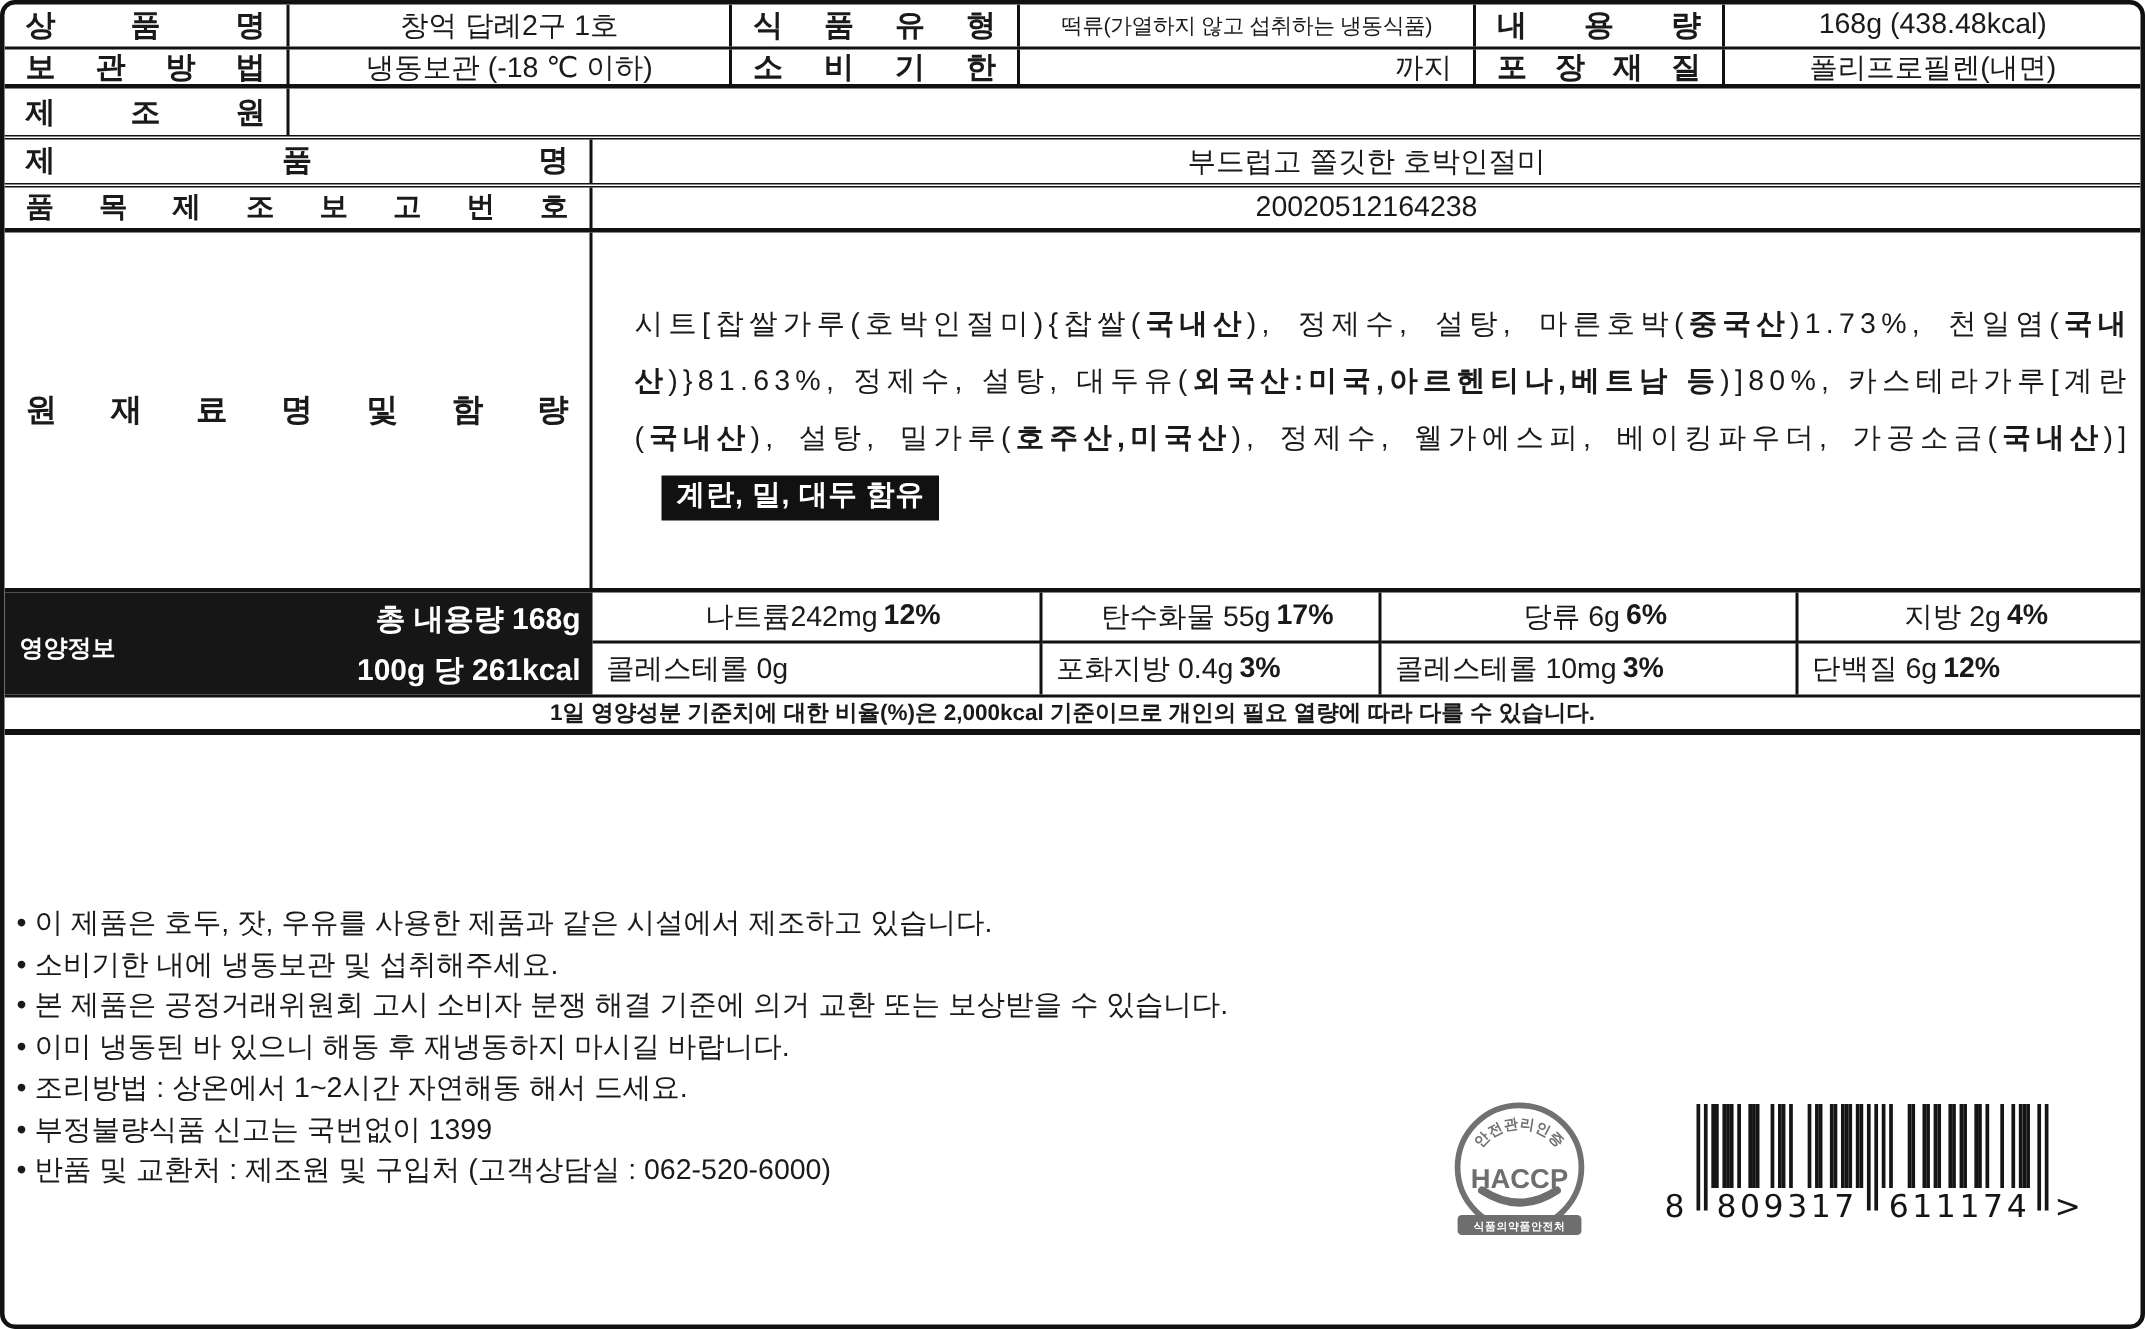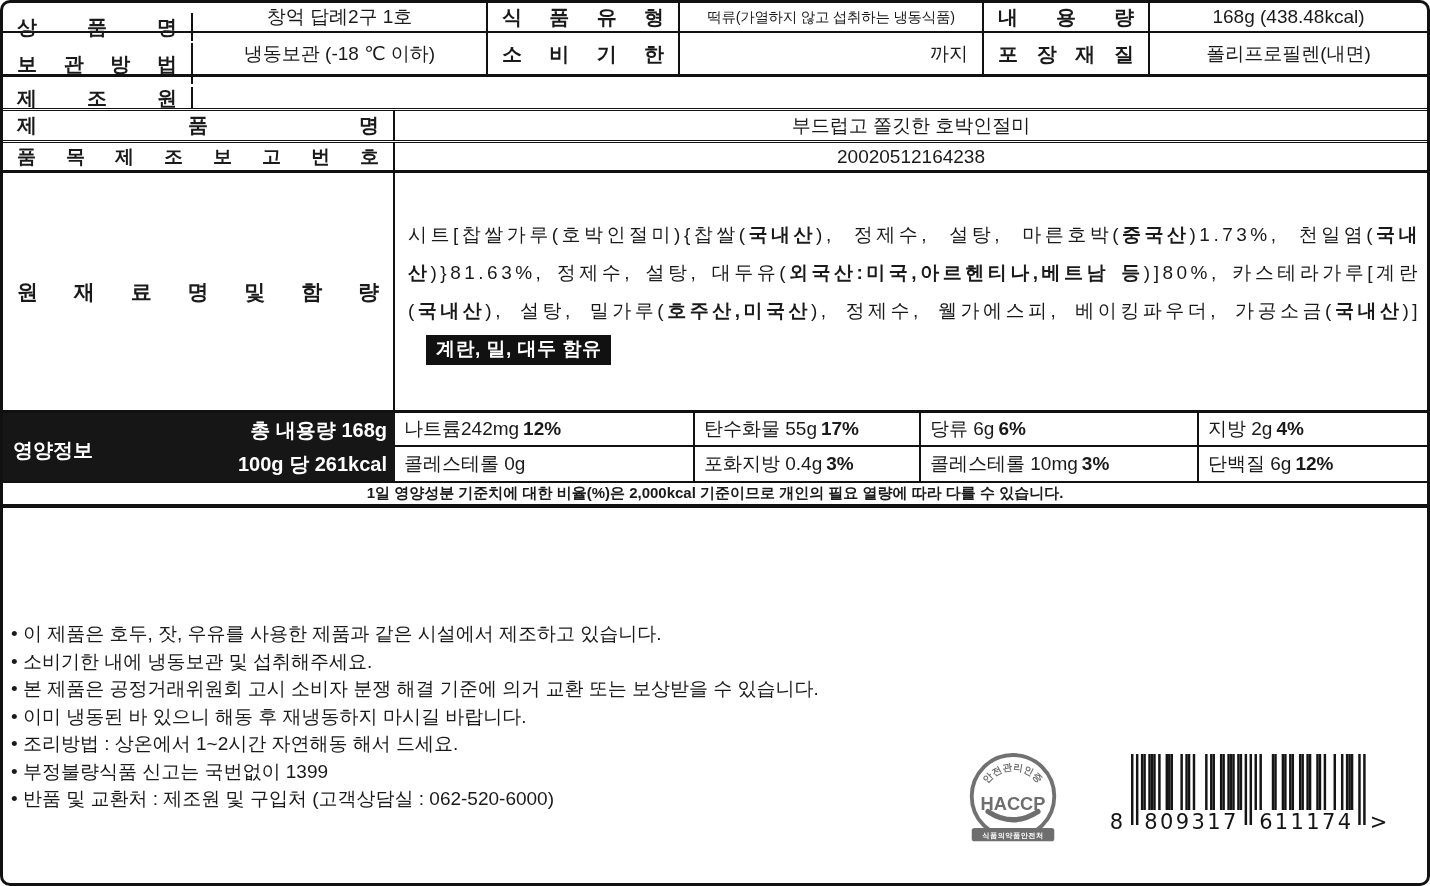--- a/index.html
+++ b/index.html
@@ -11,21 +11,21 @@
     width:1430px; height:886px;
     border:3px solid #111;
     border-radius:10px;
     overflow:hidden;
     background:#fff;
     display:flex; flex-direction:column;
   }
 
   .row { display:flex; flex-direction:row; width:100%; }
   .r1 { height:30px; border-bottom:2px solid #111; }
-  .r2 { height:44px; border-bottom:3px solid #111; }
+  .r2 { height:26px; border-bottom:3px solid #111; }
   .r3 { height:34px; border-bottom:3px double #111;flex-direction:column; }
   .r4 { height:32px; border-bottom:3px double #111; }
   .r5 { height:30px; border-bottom:3px solid #111; }
   .r-ing { height:240px; border-bottom:3px solid #111; }
   .r-note { height:25px; border-bottom:4px solid #111; display:flex; align-items:center; justify-content:center; }
 
   .cell { height:100%; display:flex; align-items:center; overflow:hidden; }
   .bdr { border-right:2px solid #111; }
 
   .lab {
@@ -36,32 +36,32 @@
   }
   .r1 .lab, .r2 .lab { line-height:28px; }
   .r3 .lab { line-height:30px; }
   .r4 .lab { line-height:29px; }
   .r5 .lab { line-height:27px; font-size:19px; }
 
   .val { justify-content:center; font-size:19px; font-weight:500; padding:0 6px; }
   .val.small { font-size:14.5px; letter-spacing:-0.3px; }
   .val.right { justify-content:flex-end; padding-right:14px; }
 
-  .w1 { width:190px;margin-top:10px; } .w2 { width:295px; } .w3 { width:192px; }
+  .w1 { width:190px; } .w2 { width:295px; } .w3 { width:192px; }
   .w4 { width:304px; } .w5 { width:166px; } .w6 { flex:1;border-radius:11px; }
   .wL { width:392px; }
   .wRest { flex:1; }
 
   .maker-val { justify-content:center; padding-left:190px; }
 
   
   .ing-lab { font-weight:bold; font-size:21px; line-height:234px; }
   .ing-body {
     flex:1; display:flex; align-items:center;
-    padding:0 6px 0 13px;
+    padding:0 6px 0 28px;
   }
   .ing-text {
     font-size:19px; line-height:38px;
     letter-spacing:3.5px;
     text-align:justify;
     width:100%;
   }
   .ing-text b { font-weight:bold; }
   .allergen {
     display:inline-block;
@@ -73,34 +73,34 @@
     white-space:nowrap;
   }
 
   
   .r-nutri { height:70px; border-bottom:2px solid #111; display:flex; }
   .nutri-head {
     width:392px; background:#161616; color:#fff;
     display:flex; justify-content:space-between; align-items:stretch;
     padding:0 8px 0 10px;
   }
-  .nutri-title { align-self:center; font-weight:bold; font-size:20px; padding-top:6px; }
+  .nutri-title { align-self:center; font-weight:bold; font-size:16px; padding-top:6px; }
   .nutri-totals { display:flex; flex-direction:column; text-align:right; }
   .nutri-totals span { flex:1; display:flex; align-items:center; justify-content:flex-end; font-weight:bold; font-size:20px; }
   .nutri-grid {
     flex:1; display:grid;
     grid-template-columns:300px 226px 278px 1fr;
     grid-template-rows:1fr 1fr;
   }
   .n-cell {
     display:flex; align-items:center;
     padding-left:9px; font-size:19px; font-weight:500;
     border-right:0;
   }
-  .n-cell.nb { border-bottom:2px solid #111; }
+  .n-cell.nb { border-bottom:2px solid #111;justify-content:center; }
   .n-cell.nr { border-right:2px solid #111; }
   .n-pct { font-weight:bold; margin-left:4px; }
 
   .note-text { font-size:15px; font-weight:700; }
 
   
   .bottom { position:relative; flex:1; }
   .notices { position:absolute; left:8px; top:112px; }
   .notices div { font-size:19px; line-height:27.5px; font-weight:500; white-space:nowrap; }
 

